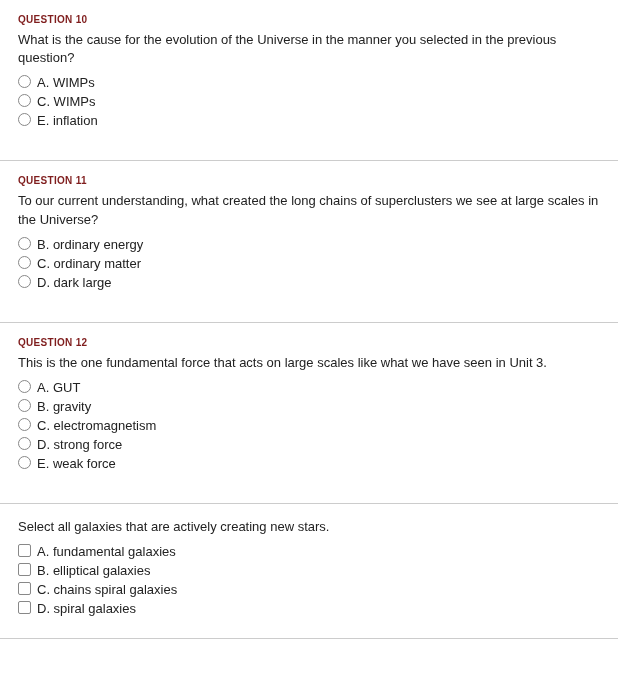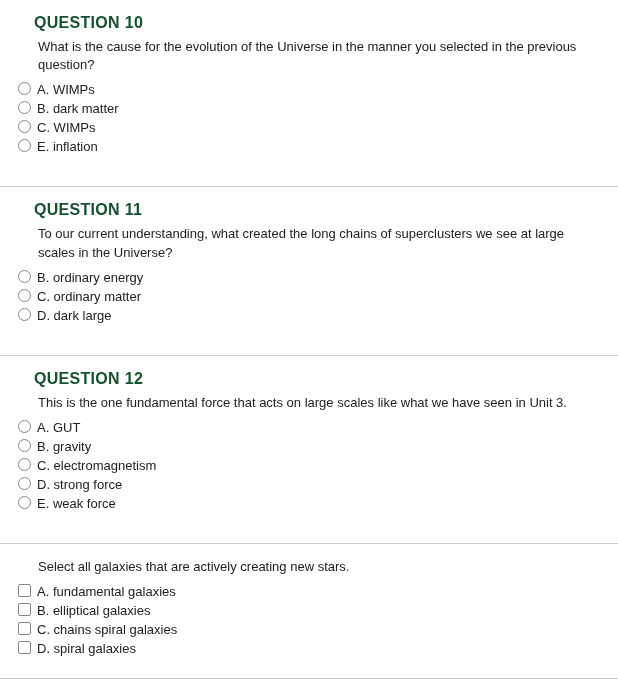--- a/index.html
+++ b/index.html
@@ -24,34 +24,32 @@
       padding: 0;
     }
 
     .question-block {
       padding: 14px 18px 18px 18px;
       border-bottom: 1px solid #ccc;
     }
 
     .question-label {
       font-weight: bold;
-      font-size: 16px;
+      font-size: 10px;
       margin-bottom: 6px;
-      color: #14532d;
+      color: #7f1d1d;
       text-transform: uppercase;
       letter-spacing: 0.3px;
-      margin-left: 16px;
     }
 
     .question-text {
       font-size: 13px;
       color: #222;
       margin-bottom: 8px;
       line-height: 1.4;
-      margin-left: 20px;
     }
 
     .option-row {
       display: flex;
       align-items: flex-start;
       margin: 4px 0;
       font-size: 13px;
       color: #222;
     }
 
@@ -88,24 +86,20 @@
 <body>
 
 <div class="page-container">
 
   <div class="question-block">
     <div class="question-label">QUESTION 10</div>
     <div class="question-text">What is the cause for the evolution of the Universe in the manner you selected in the previous question?</div>
     <div class="option-row">
       <span class="radio-circle"></span>
       <span class="option-label">A. WIMPs</span>
-    </div>
-    <div class="option-row">
-      <span class="radio-circle"></span>
-      <span class="option-label">B. dark matter</span>
     </div>
     <div class="option-row">
       <span class="radio-circle"></span>
       <span class="option-label">C. WIMPs</span>
     </div>
     <div class="option-row">
       <span class="radio-circle"></span>
       <span class="option-label">E. inflation</span>
     </div>
     <div class="spacer"></div>

